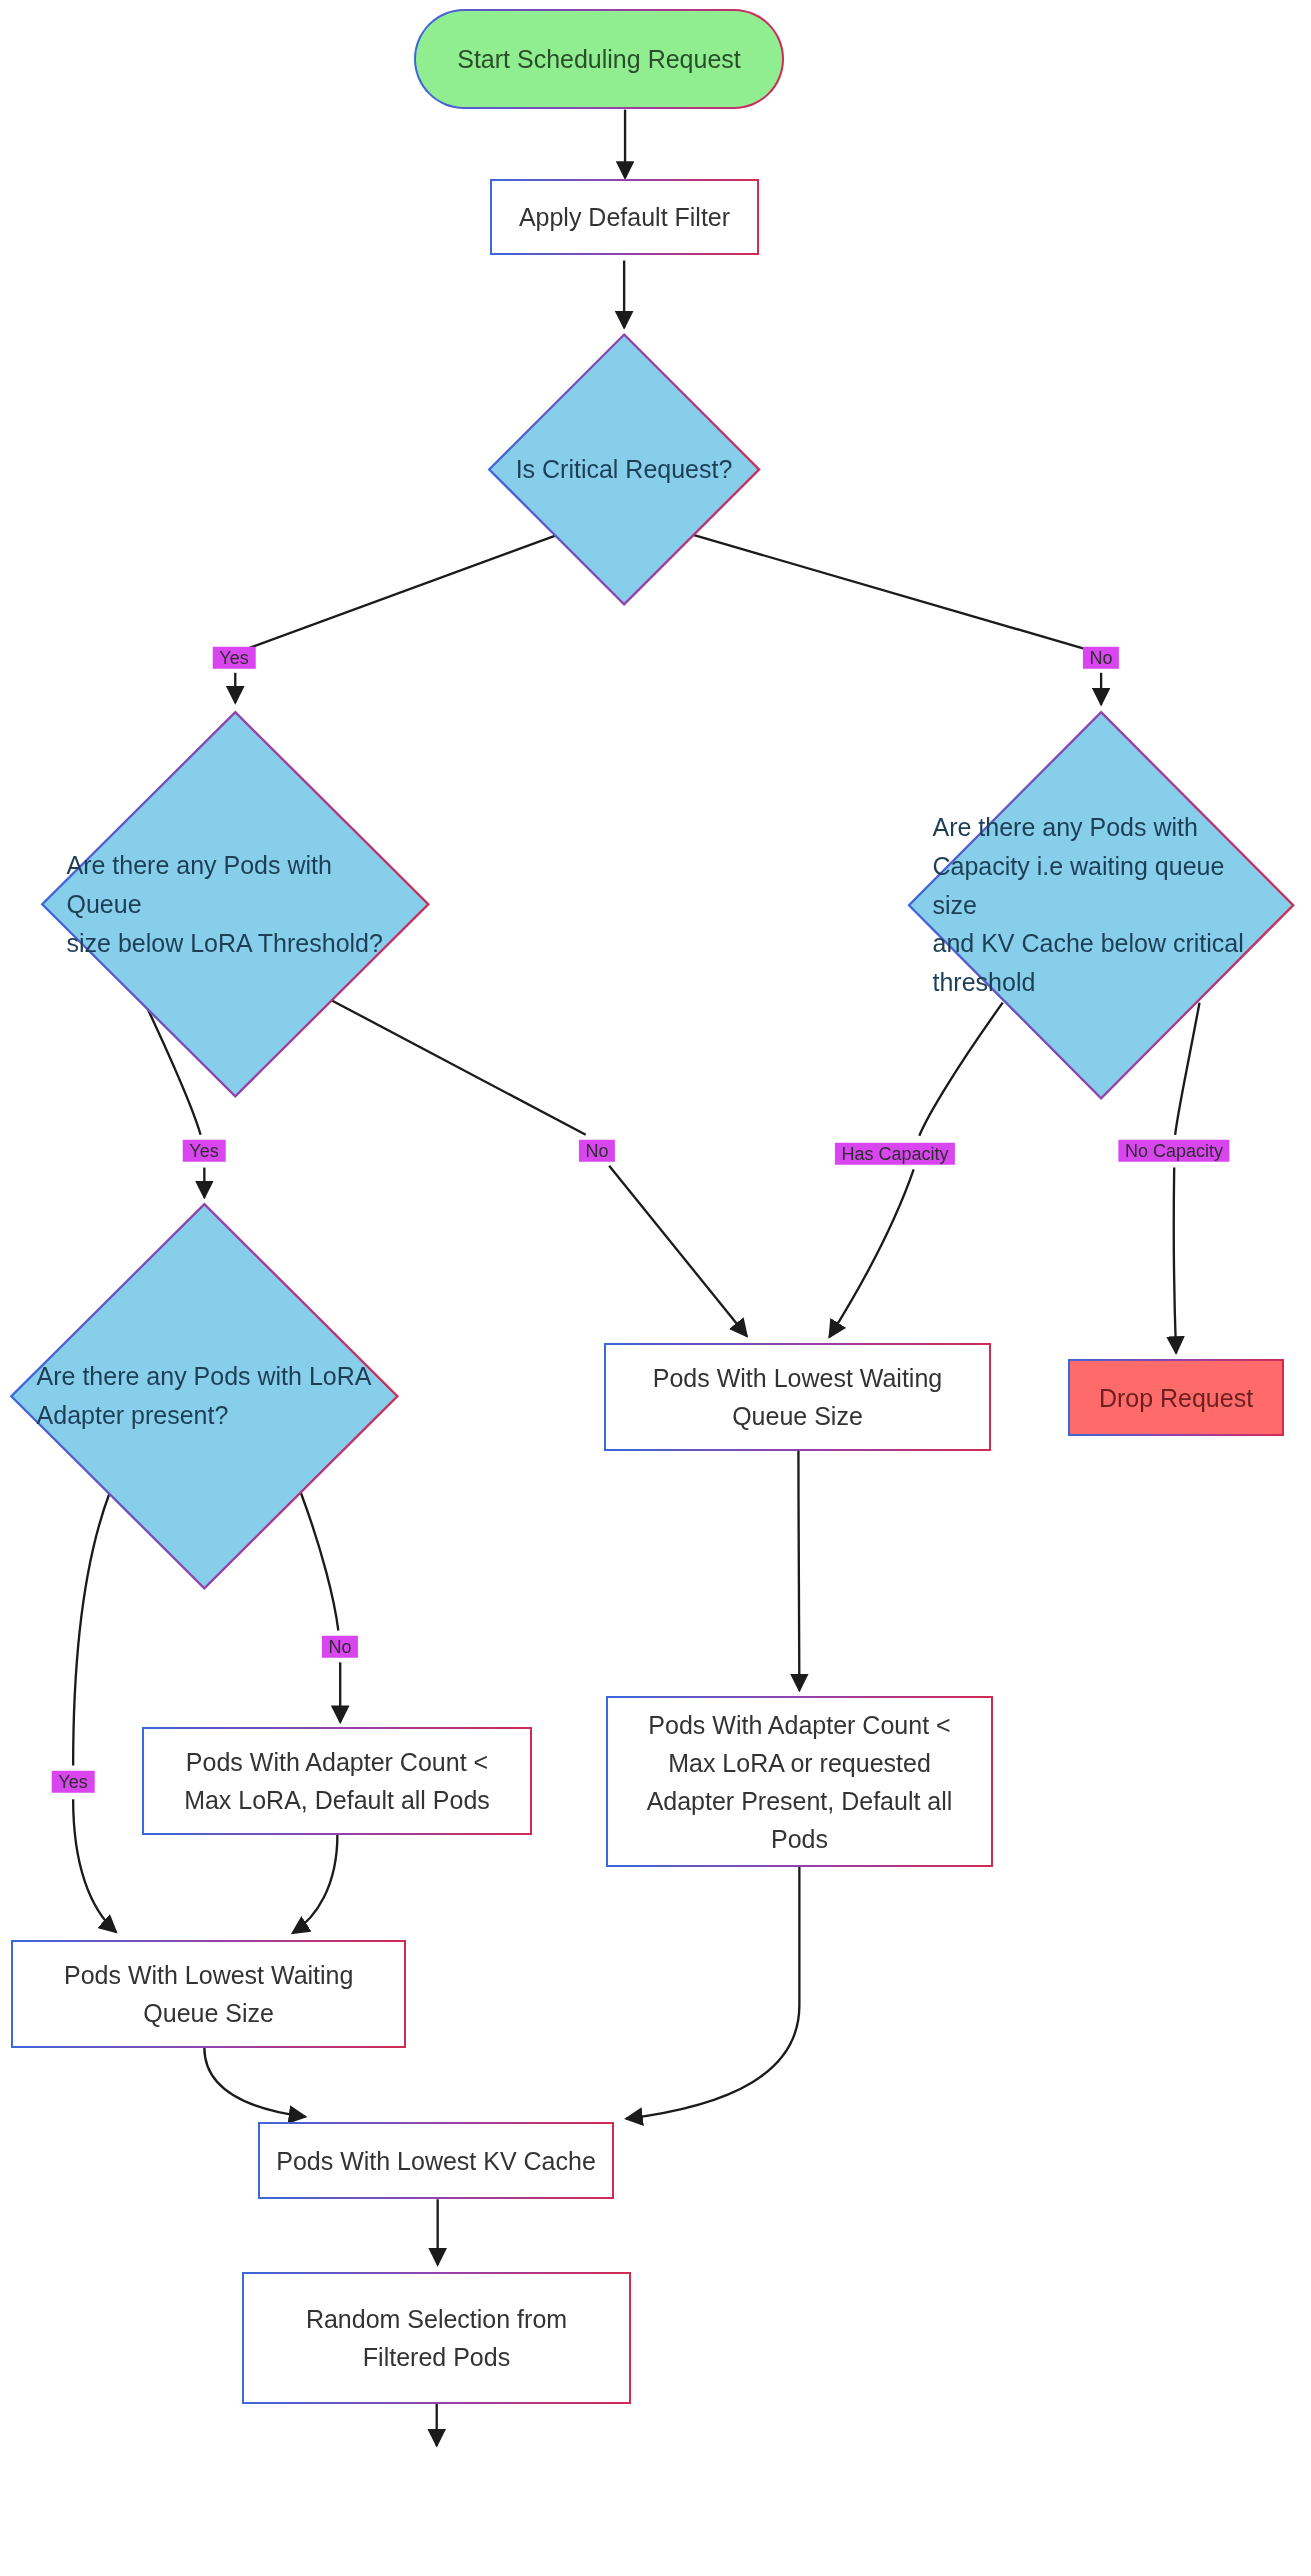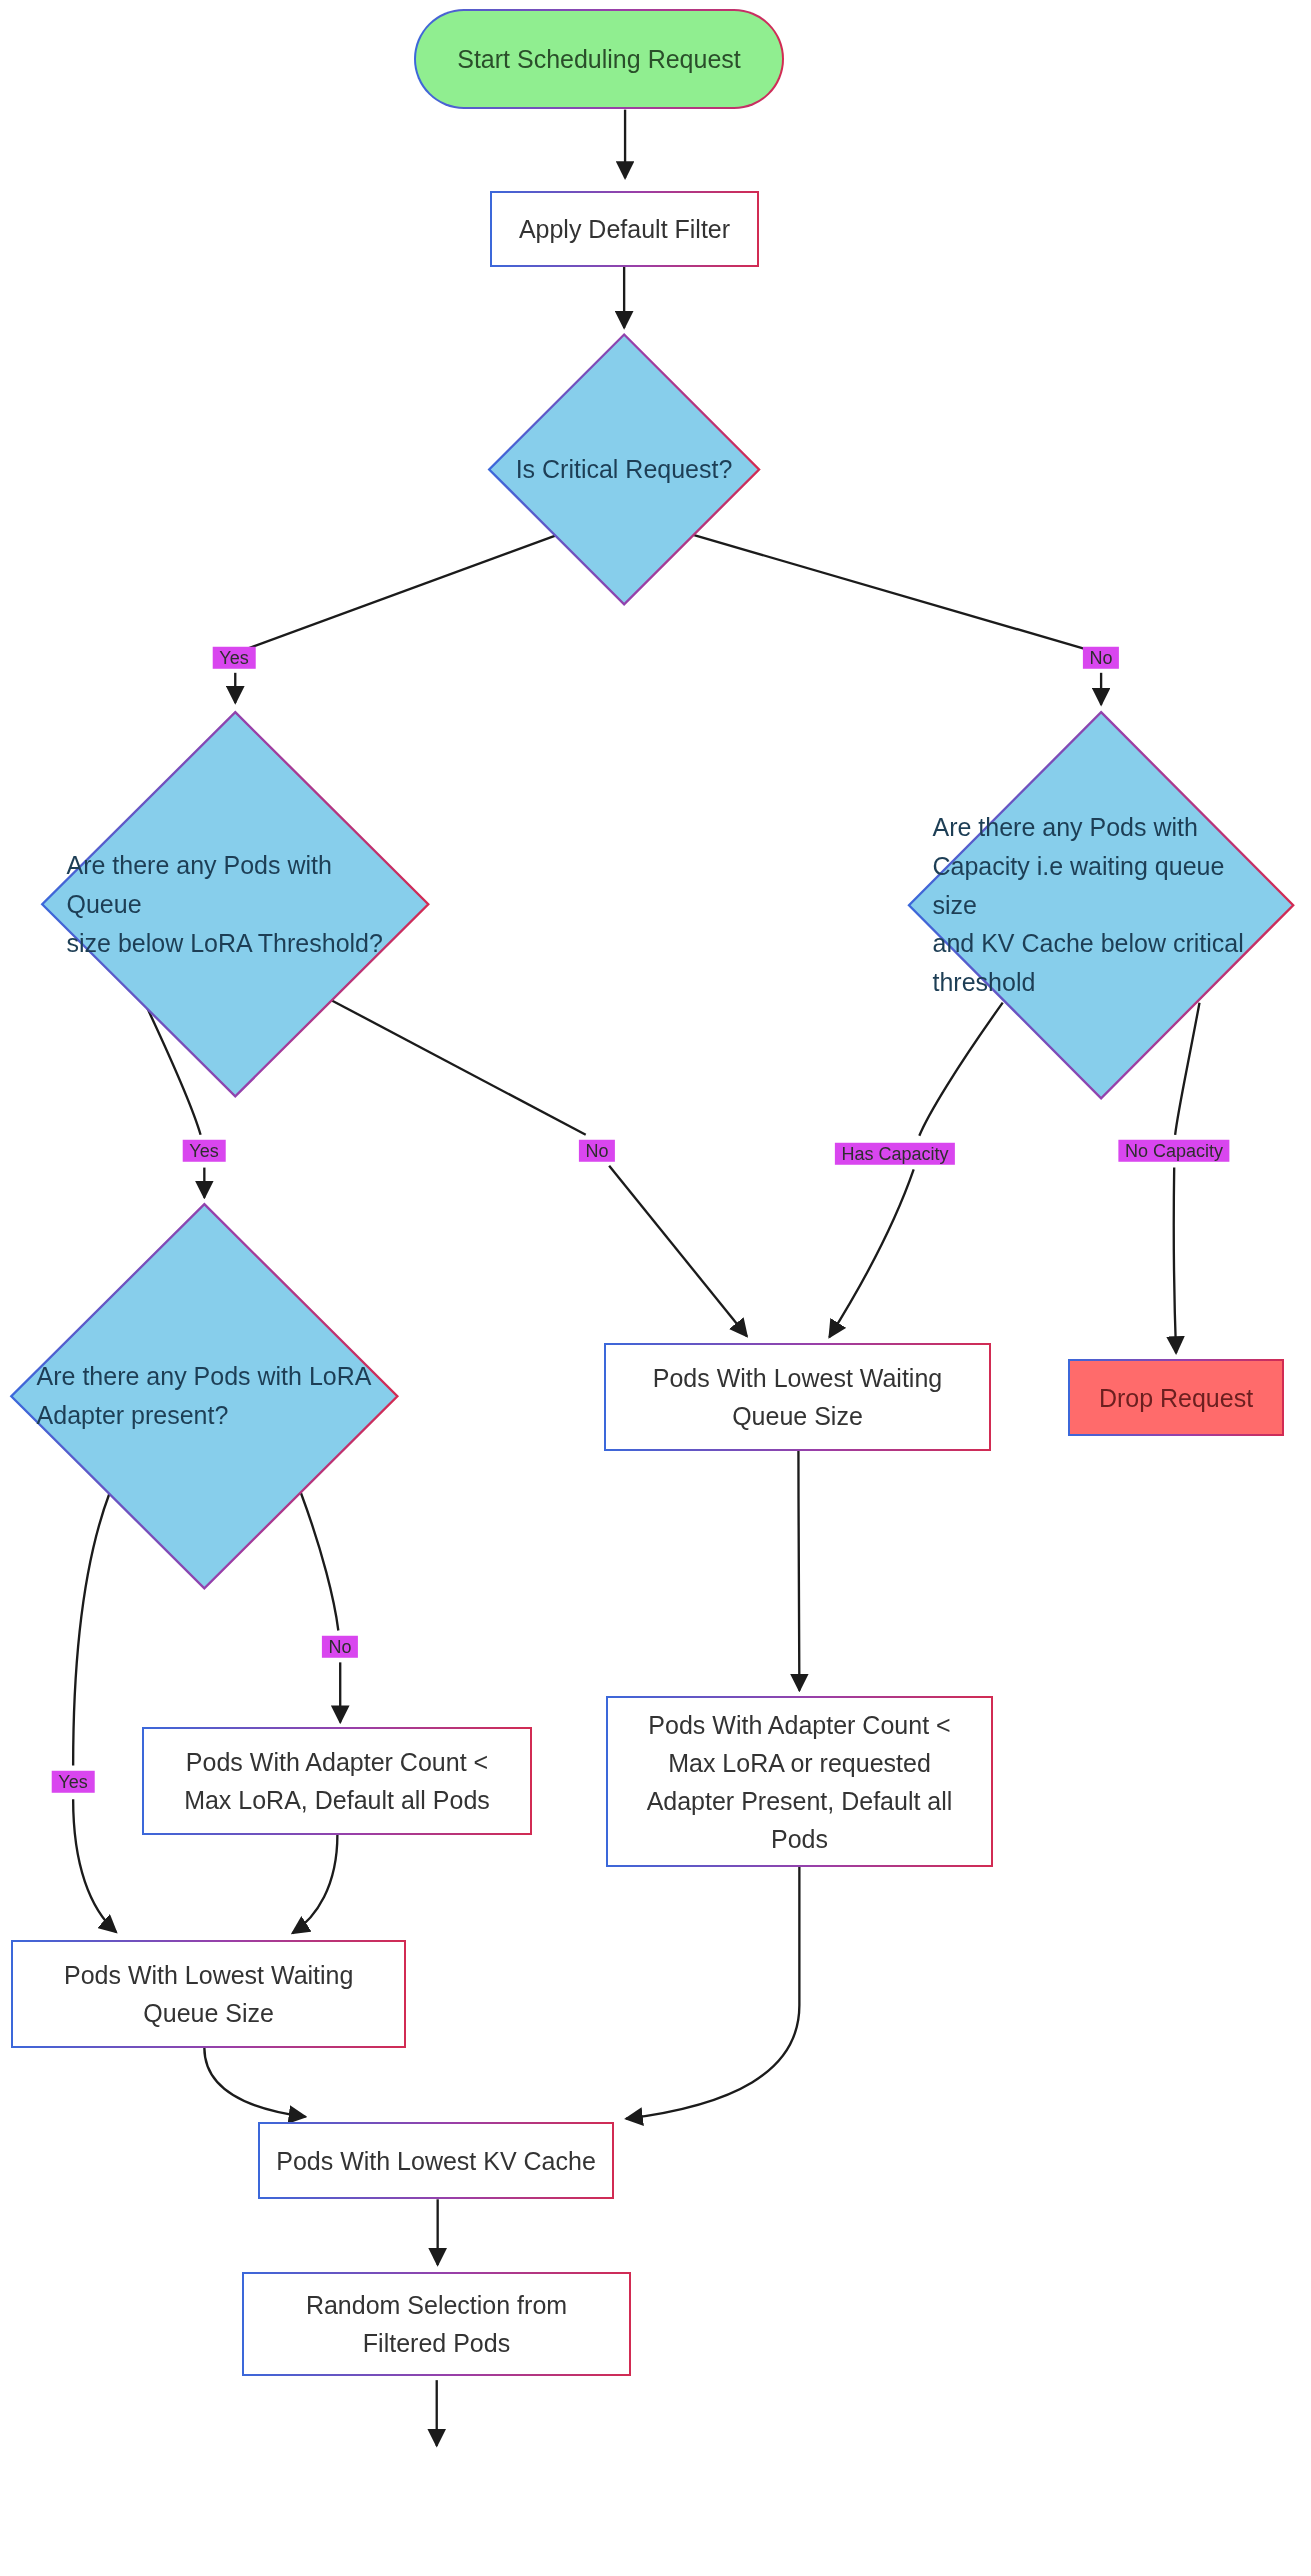--- a/index.html
+++ b/index.html
@@ -101,41 +101,41 @@
     <path class="edge" d="M 466,2540 L 466,2610" marker-end="url(#arrow)"></path>
 
     <polygon class="diamond" points="666,357 810,501 666,645 522,501"></polygon>
     <polygon class="diamond" points="251,760 457,965 251,1170 45,965"></polygon>
     <polygon class="diamond" points="1175,760 1380,966 1175,1172 970,966"></polygon>
     <polygon class="diamond" points="218,1285 424,1490 218,1695 12,1490"></polygon>
   </svg>
 
   <div class="node pill start" style="left:414px;top:9.4px;width:370px;height:100px;">Start Scheduling Request</div>
 
-  <div class="node process" style="left:490px;top:191px;width:269px;height:76px;">Apply Default Filter</div>
+  <div class="node process" style="left:490px;top:179px;width:269px;height:76px;">Apply Default Filter</div>
 
   <div class="node process" style="left:604px;top:1343px;width:387px;height:108px;">Pods With Lowest Waiting
 Queue Size</div>
 
   <div class="node danger" style="left:1068px;top:1359px;width:216px;height:77px;">Drop Request</div>
 
   <div class="node process" style="left:142px;top:1727px;width:390px;height:108px;">Pods With Adapter Count &lt;
 Max LoRA, Default all Pods</div>
 
   <div class="node process" style="left:606px;top:1696px;width:387px;height:171px;">Pods With Adapter Count &lt;
 Max LoRA or requested
 Adapter Present, Default all
 Pods</div>
 
   <div class="node process" style="left:11.2px;top:1940px;width:395px;height:108px;">Pods With Lowest Waiting
 Queue Size</div>
 
   <div class="node process" style="left:258px;top:2122px;width:356px;height:77px;">Pods With Lowest KV Cache</div>
 
-  <div class="node process" style="left:242px;top:2272px;width:389px;height:104px;">Random Selection from
+  <div class="node process" style="left:242px;top:2272px;width:389px;height:132px;">Random Selection from
 Filtered Pods</div>
 
 
   <div class="diamond-text" style="left:624px;top:469px;width:262px;">Is Critical Request?</div>
 
   <div class="diamond-text" style="left:235px;top:904px;width:337px;">Are there any Pods with Queue
 size below LoRA Threshold?</div>
 
   <div class="diamond-text" style="left:1101px;top:905px;width:337px;">Are there any Pods with
 Capacity i.e  waiting queue size

